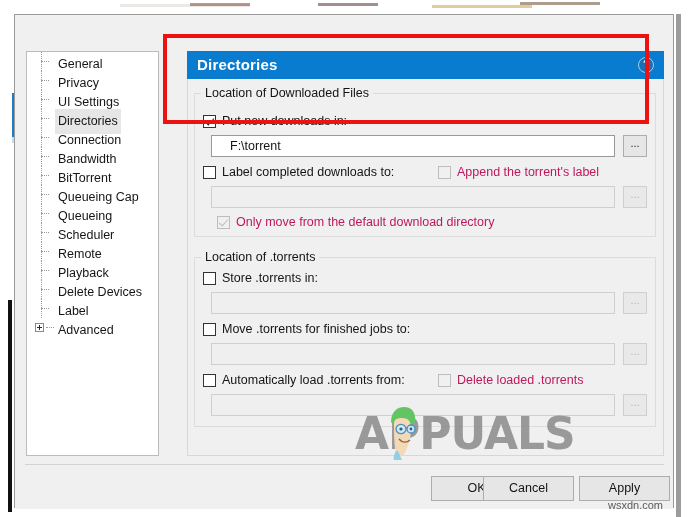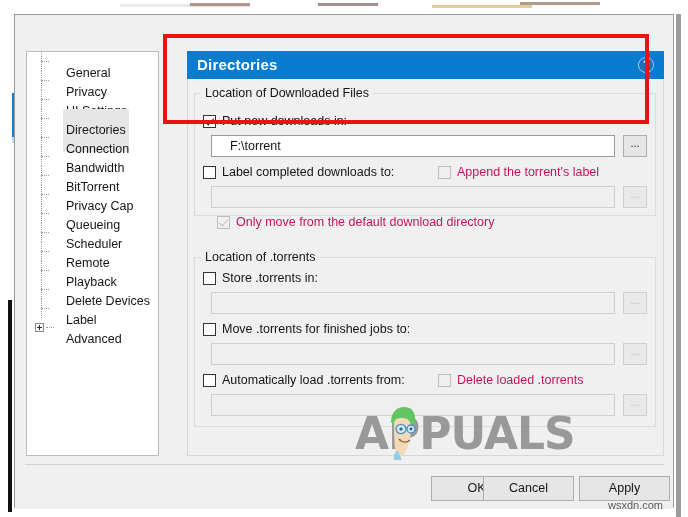--- a/index.html
+++ b/index.html
@@ -135,22 +135,21 @@
     height: 19px;
     line-height: 19px;
     padding-left: 28px;
     font-size: 12.5px;
     color: #151515;
     white-space: nowrap;
     cursor: default;
   }
   .tree-item .tree-label {
     display: inline-block;
-    padding: 12px 3px;
-    margin-left: 8px;
+    padding: 3px 3px;
   }
   .tree-item.selected .tree-label {
     background: #e6e6e6;
   }
   .tree-dash {
     position: absolute;
     left: 14px;
     top: 9px;
     width: 8px;
     border-top: 1px dotted #9a9a9a;
@@ -476,21 +475,21 @@
 
       <div class="tree-item">
         <span class="tree-vline"></span>
         <span class="tree-dash"></span>
         <span class="tree-label">BitTorrent</span>
       </div>
 
       <div class="tree-item">
         <span class="tree-vline"></span>
         <span class="tree-dash"></span>
-        <span class="tree-label">Privacy Cap</span>
+        <span class="tree-label">Queueing Cap</span>
       </div>
 
       <div class="tree-item">
         <span class="tree-vline"></span>
         <span class="tree-dash"></span>
         <span class="tree-label">Queueing</span>
       </div>
 
       <div class="tree-item">
         <span class="tree-vline"></span>
@@ -532,21 +531,21 @@
 
     <div id="right-pane">
 
       <div id="section-header">
         <div id="section-title">Directories</div>
         <div id="help-icon">?</div>
       </div>
 
       <div id="settings-body">
 
-        <div class="groupbox" style="top:14px;height:123px;">
+        <div class="groupbox" style="top:14px;height:144px;">
           <span class="group-title">Location of Downloaded Files</span>
 
           <div class="row" style="left:8px;top:20px;">
             <span class="cb checked" style="left:0;top:1px;"></span>
             <span class="cb-label" style="left:19px;top:0;">Put new downloads in:</span>
           </div>
           <div class="textbox" style="left:16px;top:41px;width:404px;">F:\torrent</div>
           <div class="browse-btn" style="left:428px;top:41px;">...</div>
 
           <div class="row" style="left:8px;top:71px;">

